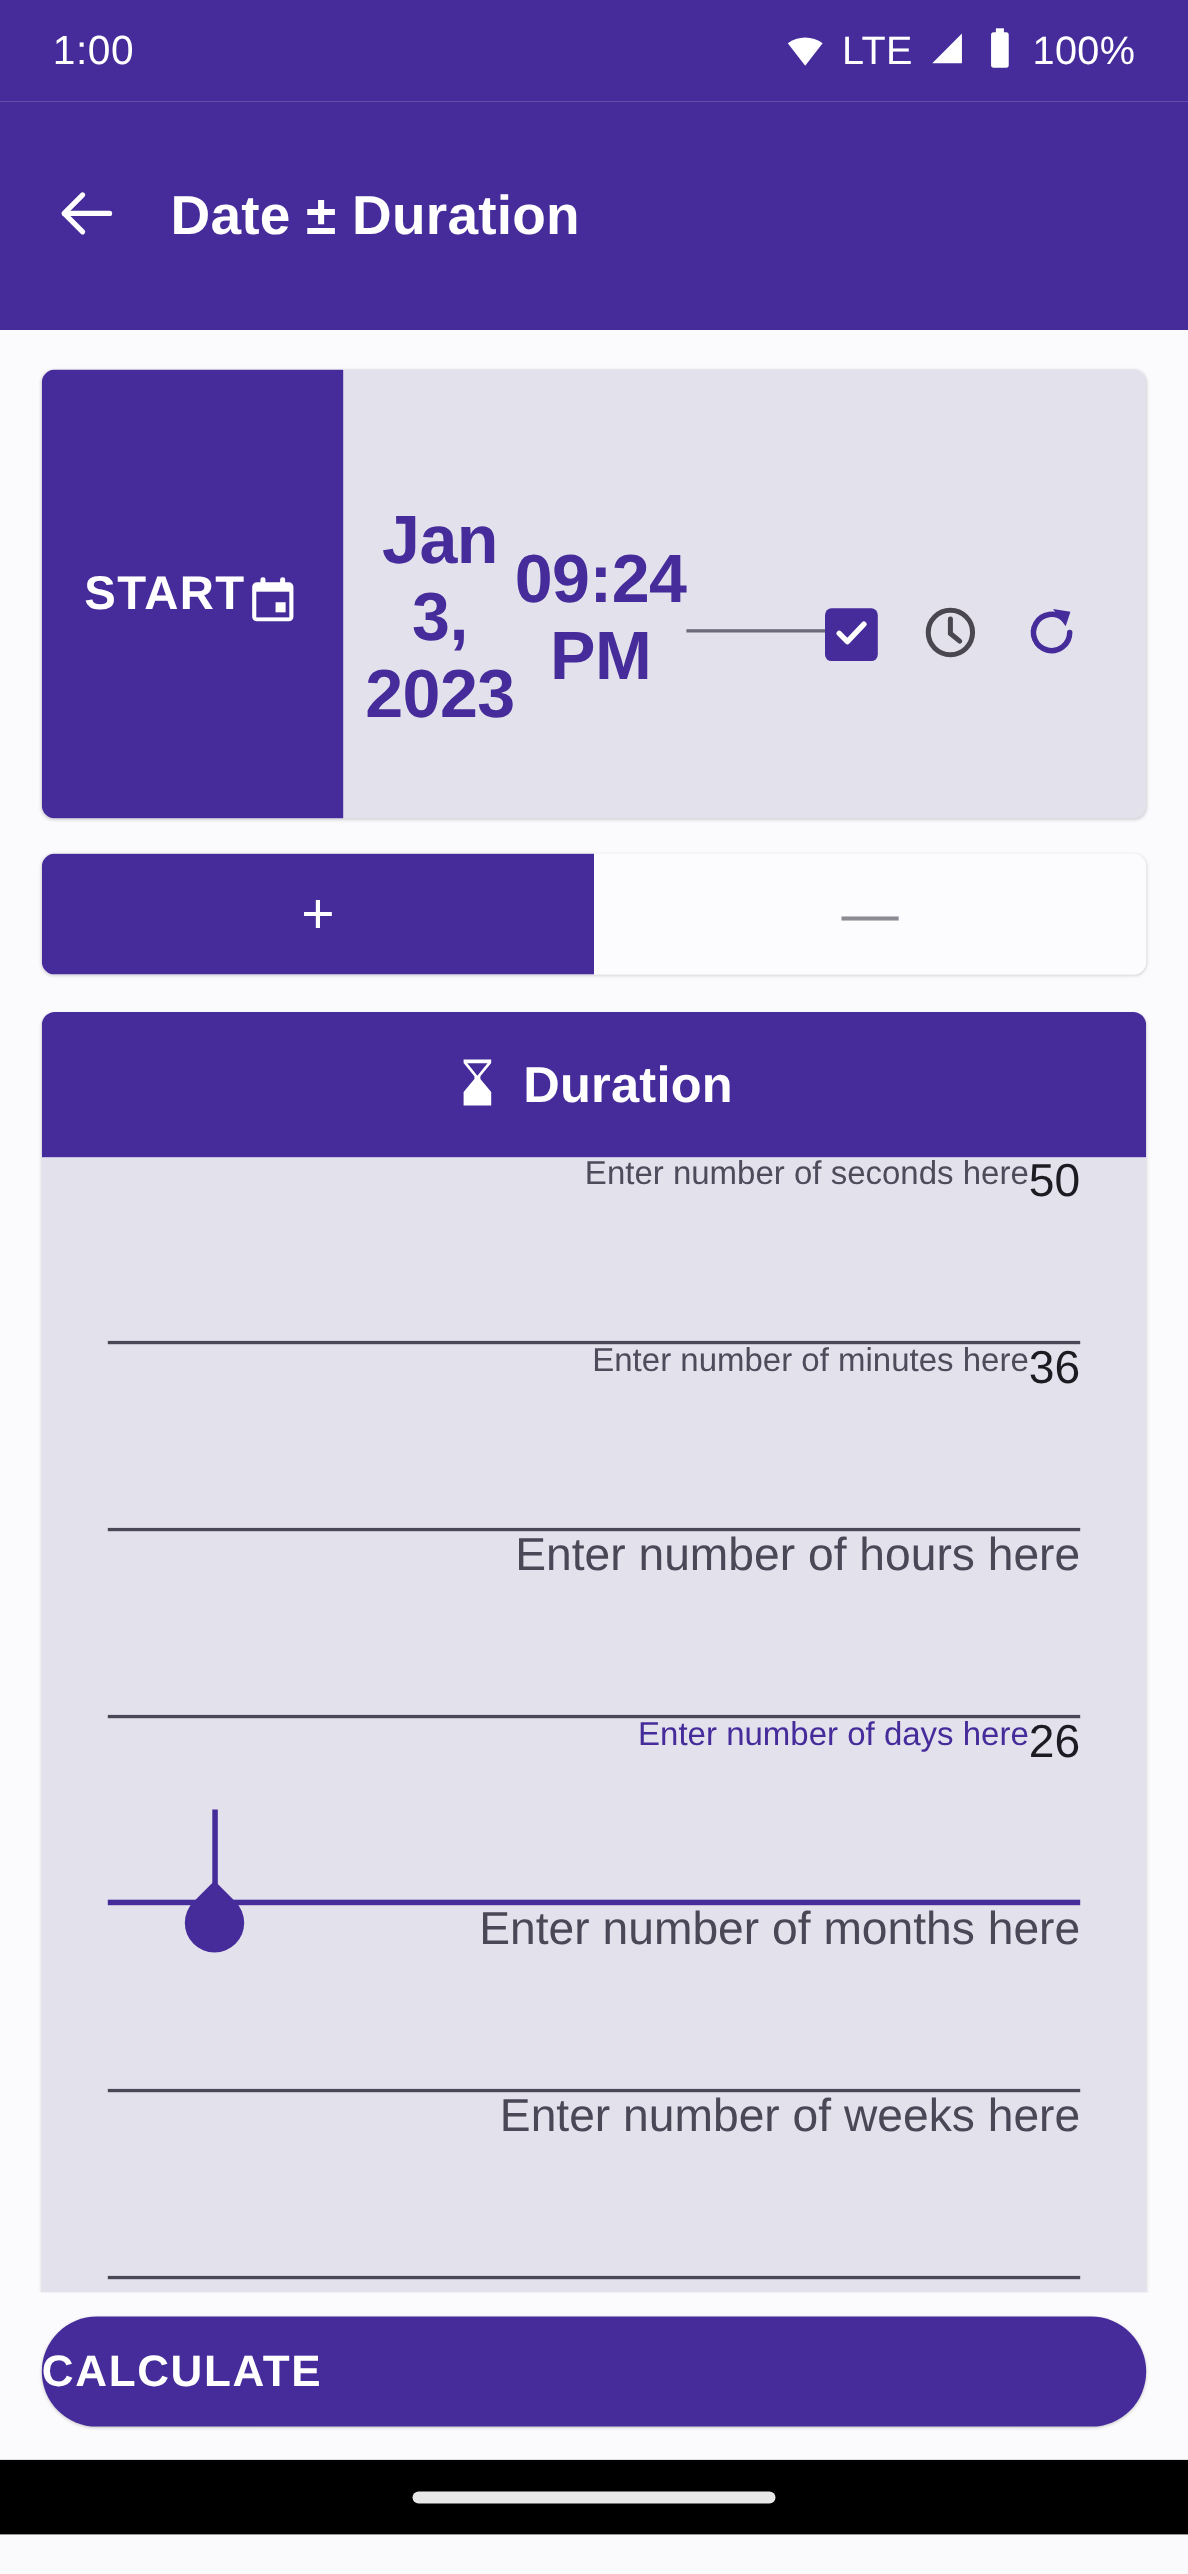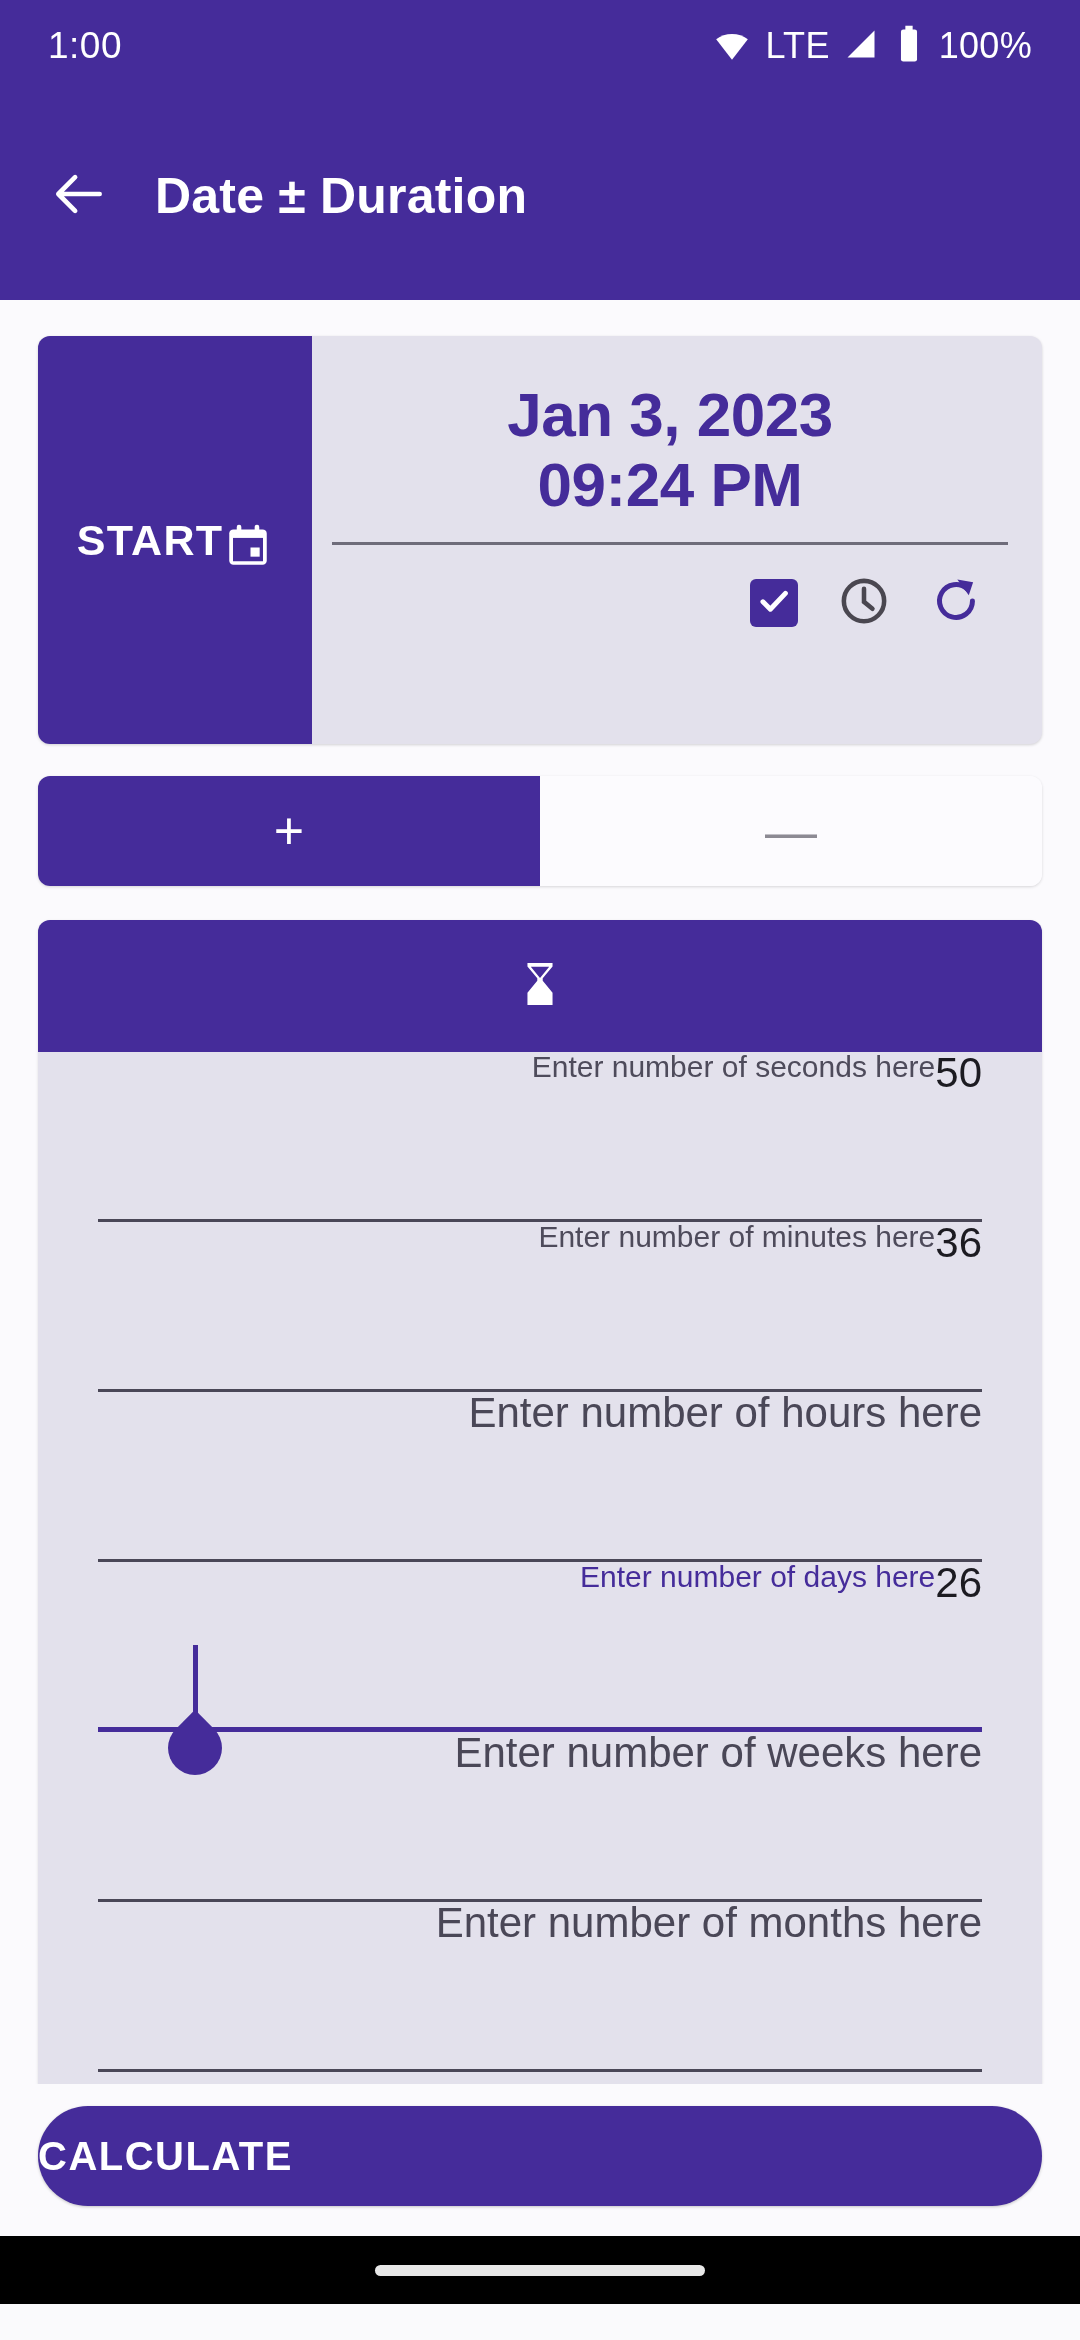--- a/index.html
+++ b/index.html
@@ -93,21 +93,21 @@
     flex:0 0 auto;
   }
   .start-label {
     color:#fff; font-size:43px; font-weight:700;
     letter-spacing:1.3px;
   }
   .start-icon { margin-top:14px; }
 
   .date-right {
     flex:1 1 auto;
-    display:flex; flex-direction:column;
+    display:flex; flex-direction:row;
     align-items:center;
     padding:44px 34px 0 20px;
     position:relative;
   }
   .date-text {
     color:#452C9A;
     font-size:62px; font-weight:700;
     line-height:1.13;
     text-align:center;
     letter-spacing:-.5px;
@@ -367,20 +367,21 @@
     </div>
 
     <div class="duration-card">
       <div class="duration-head">
         <span>
           <svg width="40" height="46" viewBox="0 0 16 22">
             <path fill="#fff" d="M2 1h12v1.6L9.3 8.3v1.2L14 15.2V21H2v-5.8l4.7-5.7V8.3L2 2.6V1zM3.6 2.7l4.4 5.4 4.4-5.4H3.6z"></path>
             <path fill="#fff" d="M3.6 16.4L8 11l4.4 5.4v3.1H3.6z"></path>
           </svg>
         </span>
+        <span class="duration-title">Duration</span>
       </div>
 
       <div class="fields">
 
         <div class="field">
           <div class="lbl-small">Enter number of seconds here</div>
           <div class="val">50</div>
         </div>
 
         <div class="field">
@@ -393,25 +394,25 @@
         </div>
 
         <div class="field focused">
           <div class="lbl-small">Enter number of days here</div>
           <div class="val">26</div>
           <div class="caret"></div>
           <div class="drag-handle"></div>
         </div>
 
         <div class="field">
+          <div class="lbl-big">Enter number of months here</div>
+        </div>
+
+        <div class="field">
           <div class="lbl-big">Enter number of weeks here</div>
-        </div>
-
-        <div class="field">
-          <div class="lbl-big">Enter number of months here</div>
         </div>
 
       </div>
     </div>
 
     <div class="calc-wrap">
       <div class="calc-btn">
         <span>CALCULATE</span>
       </div>
     </div>

